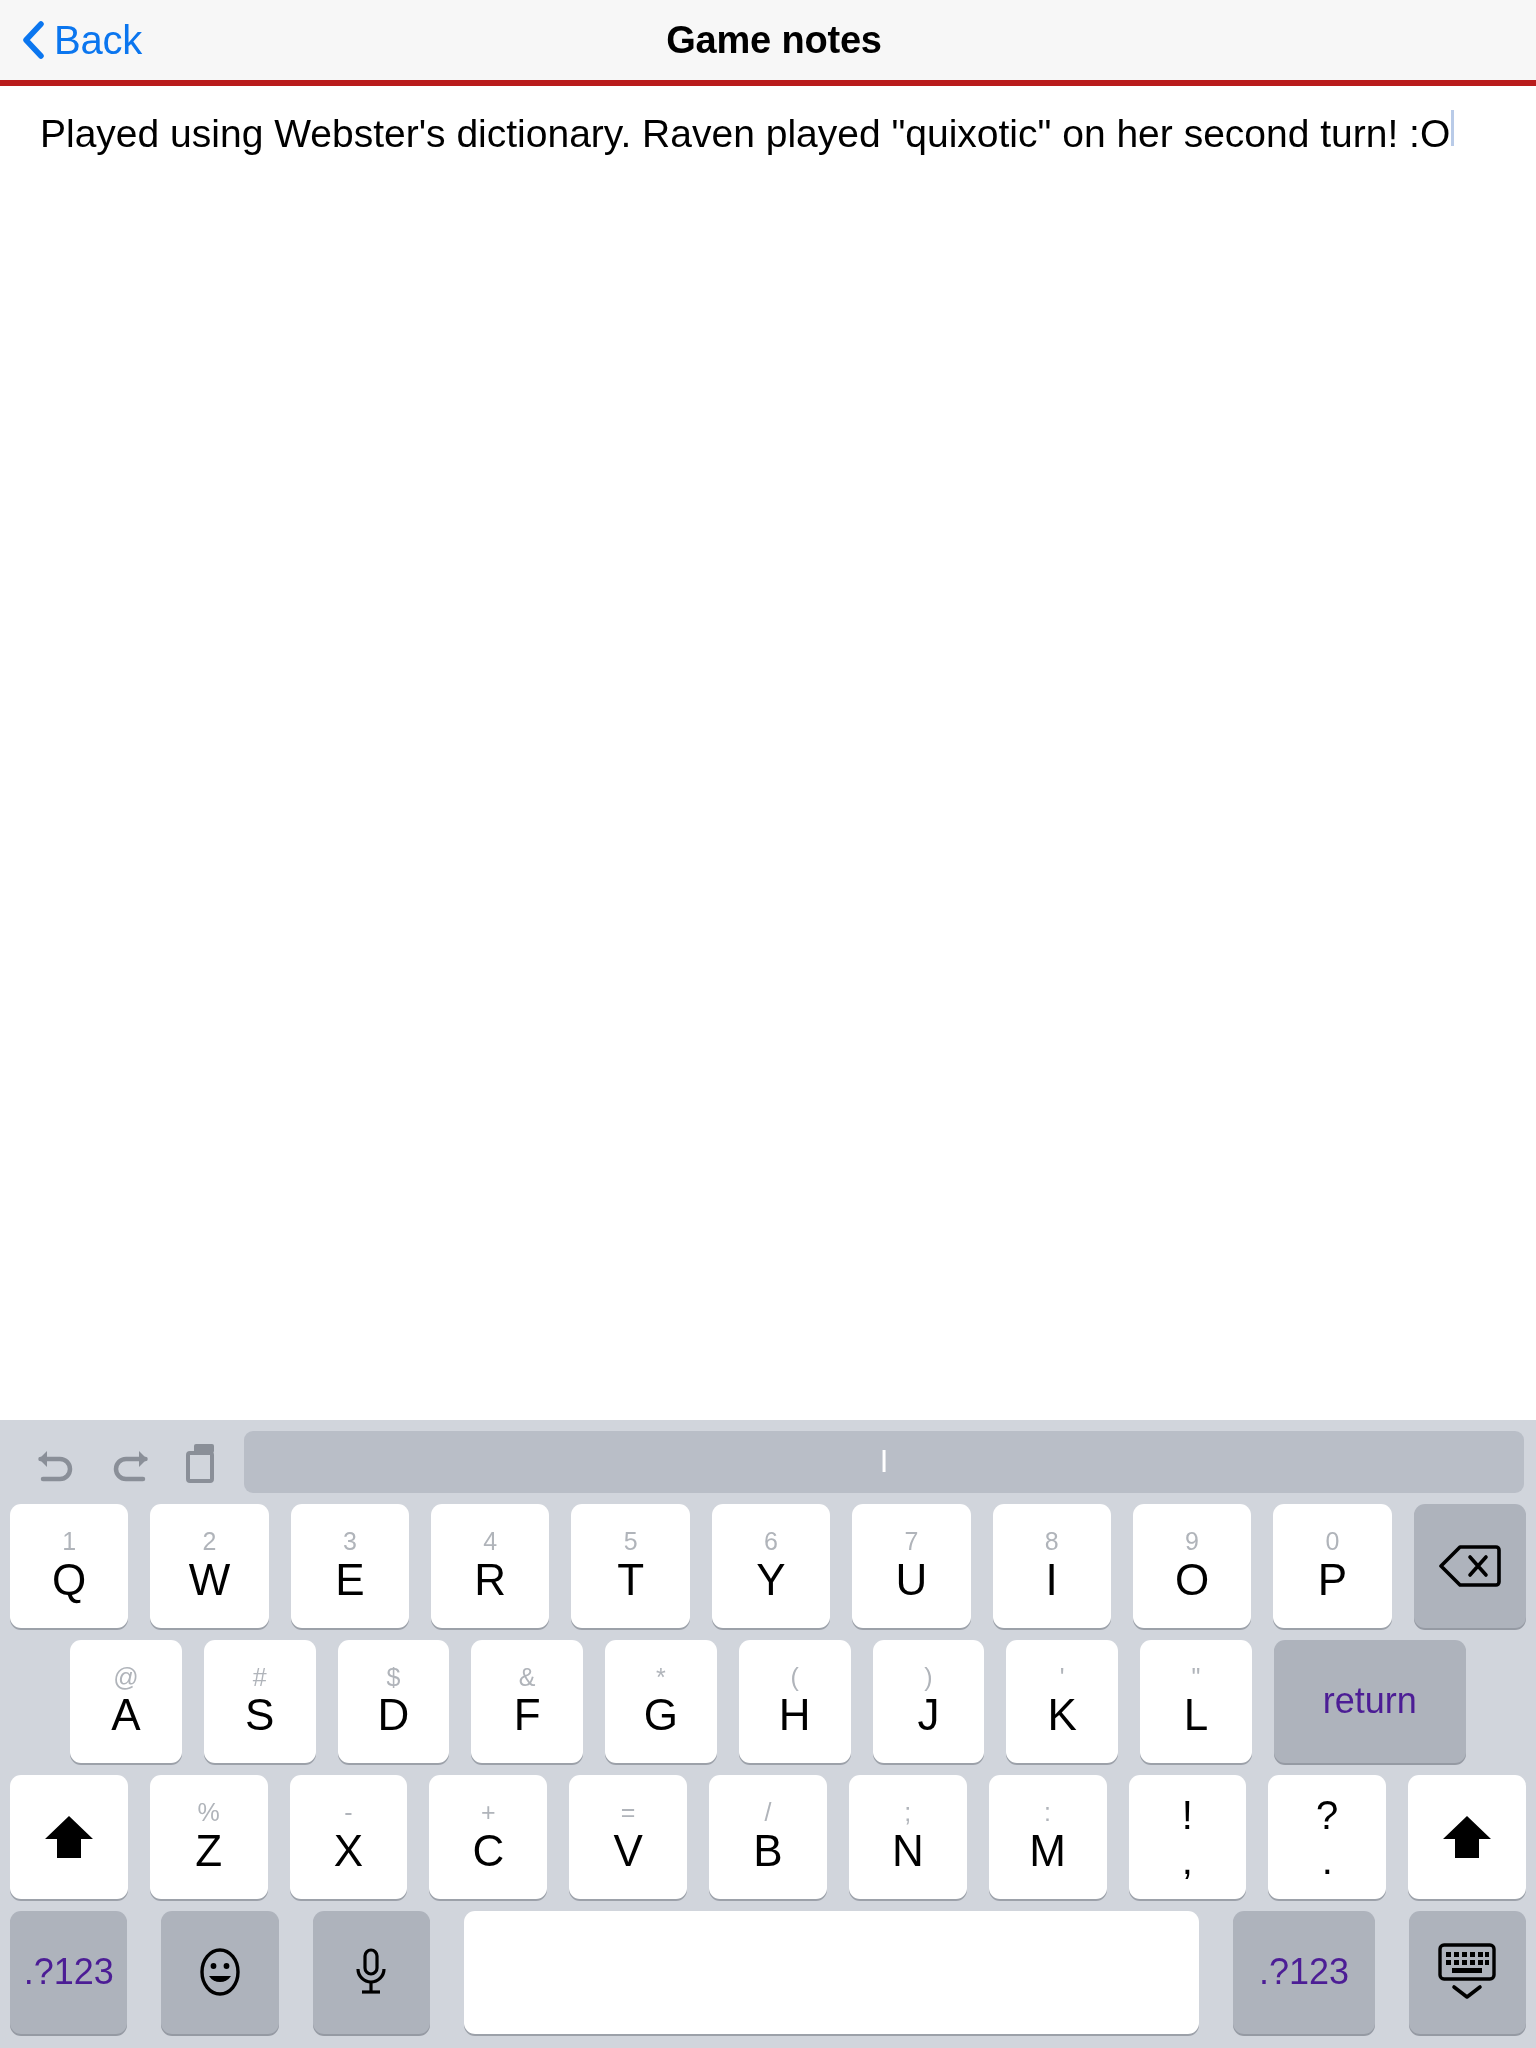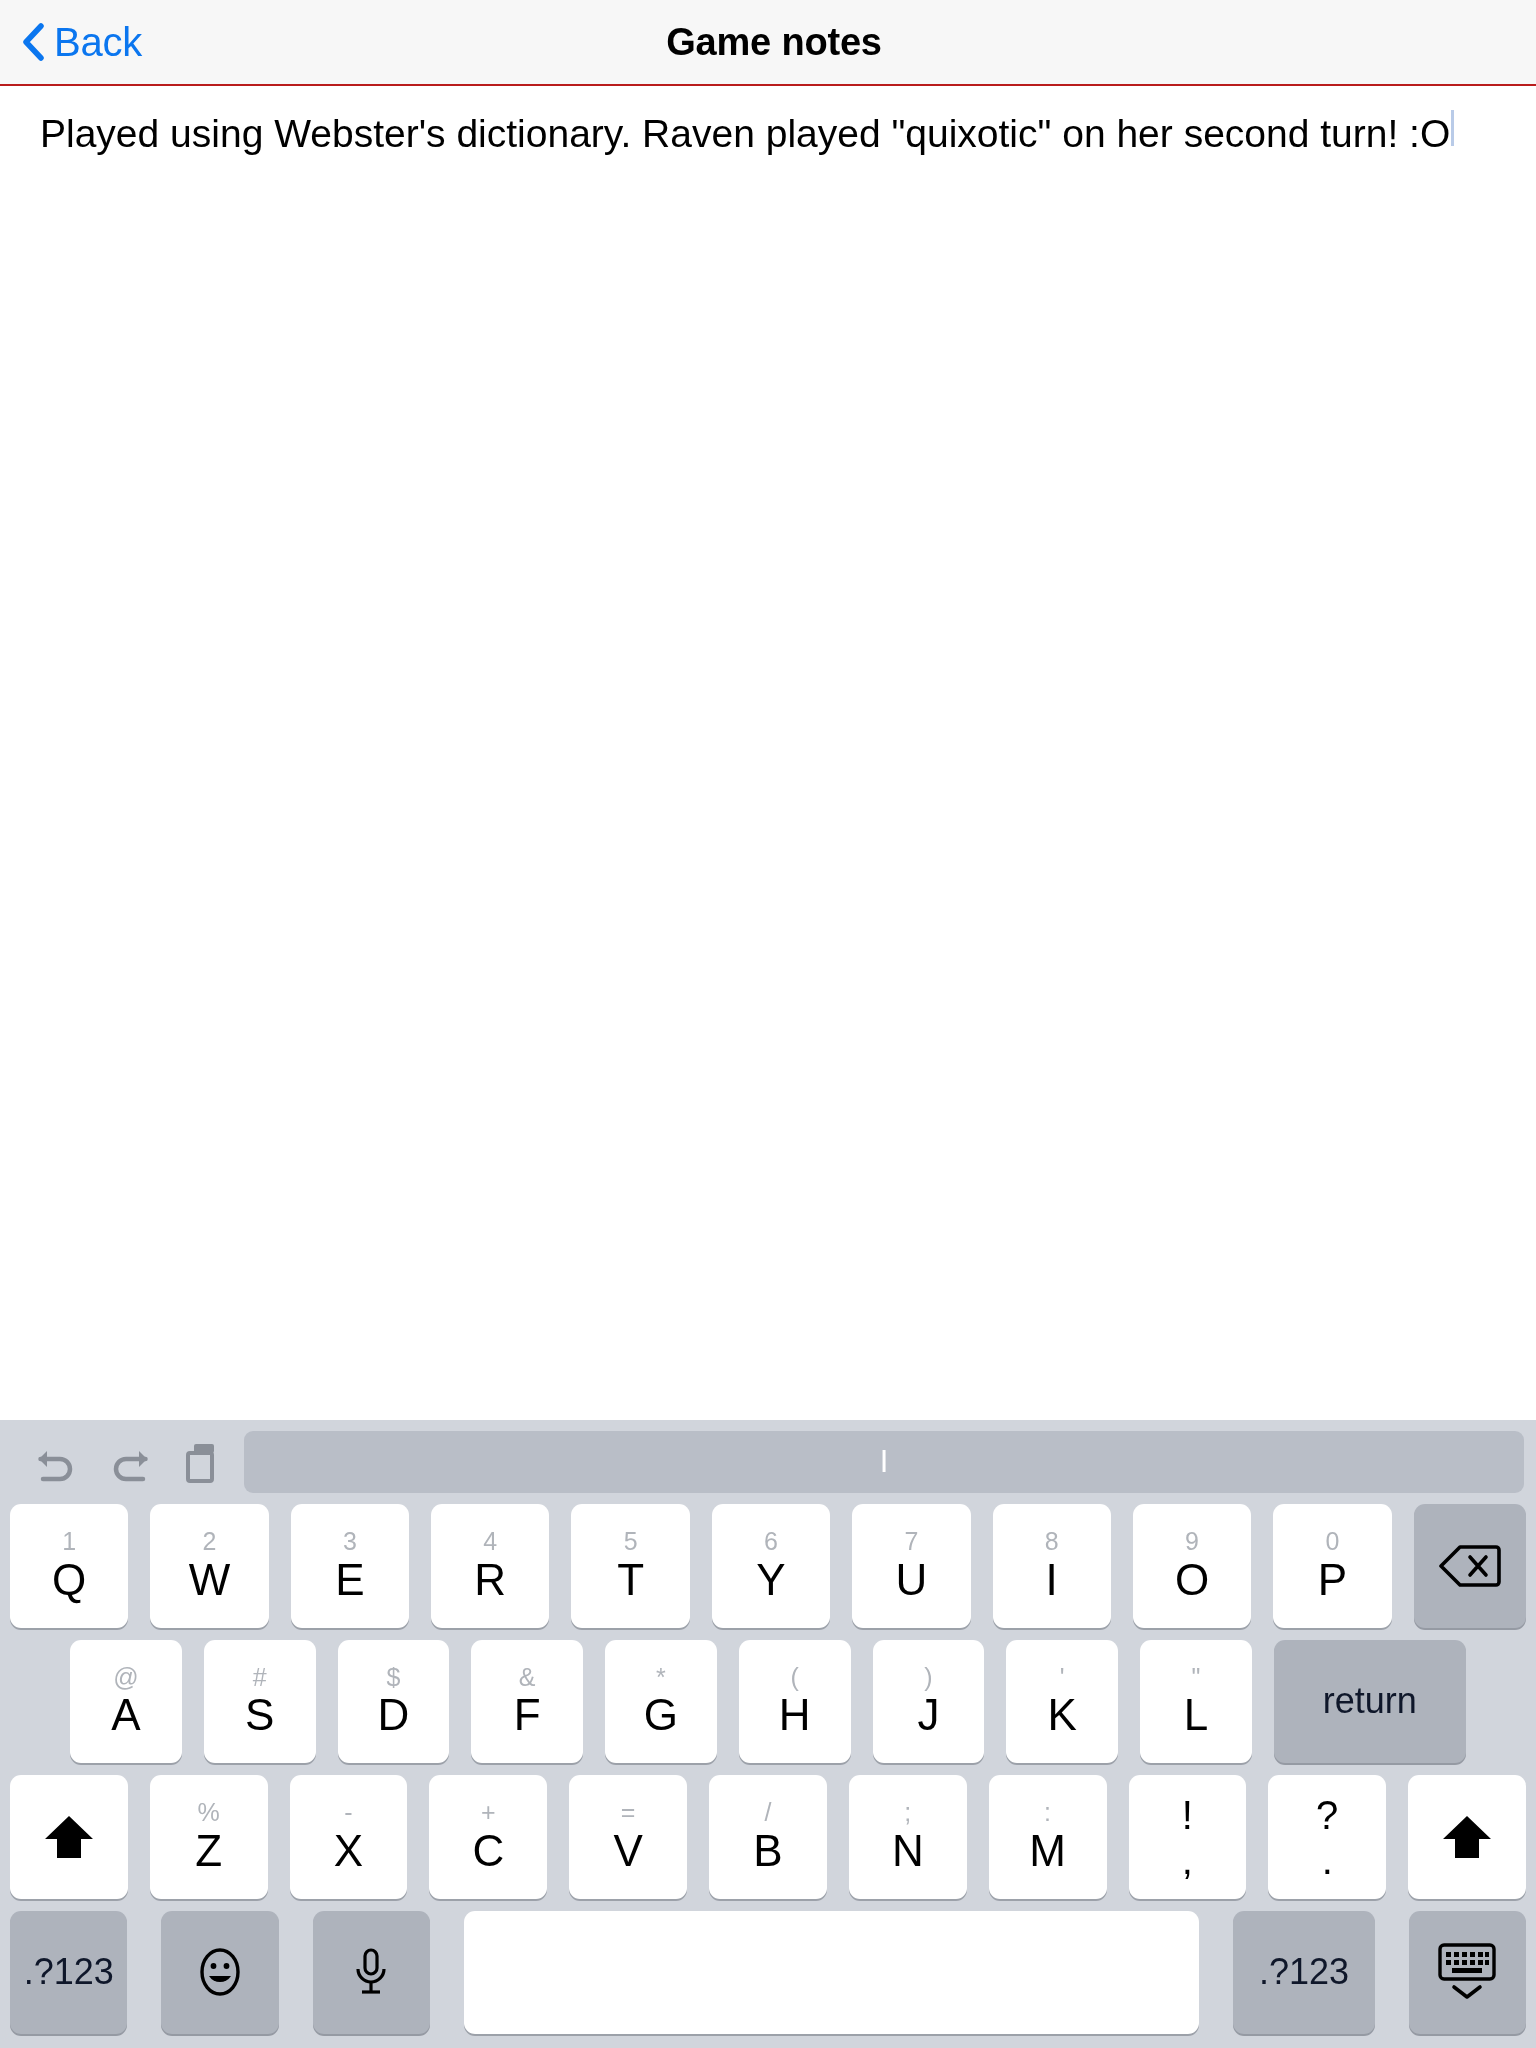--- a/index.html
+++ b/index.html
@@ -20,21 +20,21 @@
     display: flex;
     flex-direction: column;
   }
 
   
   .navbar {
     position: relative;
     height: 86px;
     flex: 0 0 86px;
     background: #f7f7f7;
-    border-bottom: 2px solid #b91c1c;
+    border-bottom: 6px solid #b91c1c;
     display: flex;
     align-items: center;
   }
 
   .back-button {
     display: flex;
     align-items: center;
     gap: 10px;
     margin-left: 22px;
     cursor: pointer;
@@ -204,21 +204,21 @@
 
   
   .key.punct .alt { font-size: 40px; color: #000000; height: 46px; }
   .key.punct .main { font-size: 40px; height: 44px; }
 
   .key.dark {
     background: #aeb3bc;
     box-shadow: 0 2px 0 rgba(134,139,149,0.8);
   }
 
-  .key.dark .main { font-size: 36px; color: #0f172a; }
+  .key.dark .main { font-size: 36px; color: #4c1d95; }
 
   .key.wide-return { flex: 1.72 1 0; }
   .key.backspace { flex: 0.95 1 0; }
   .key.shift { flex: 1 1 0; }
   .key.spacebar { flex: 5.2 1 0; }
   .key.mode-left { flex: 0.83 1 0; }
   .key.emoji-key { flex: 0.83 1 0; }
   .key.mic-key { flex: 0.83 1 0; }
   .key.mode-right { flex: 1 1 0; }
   .key.dismiss-key { flex: 0.83 1 0; }

